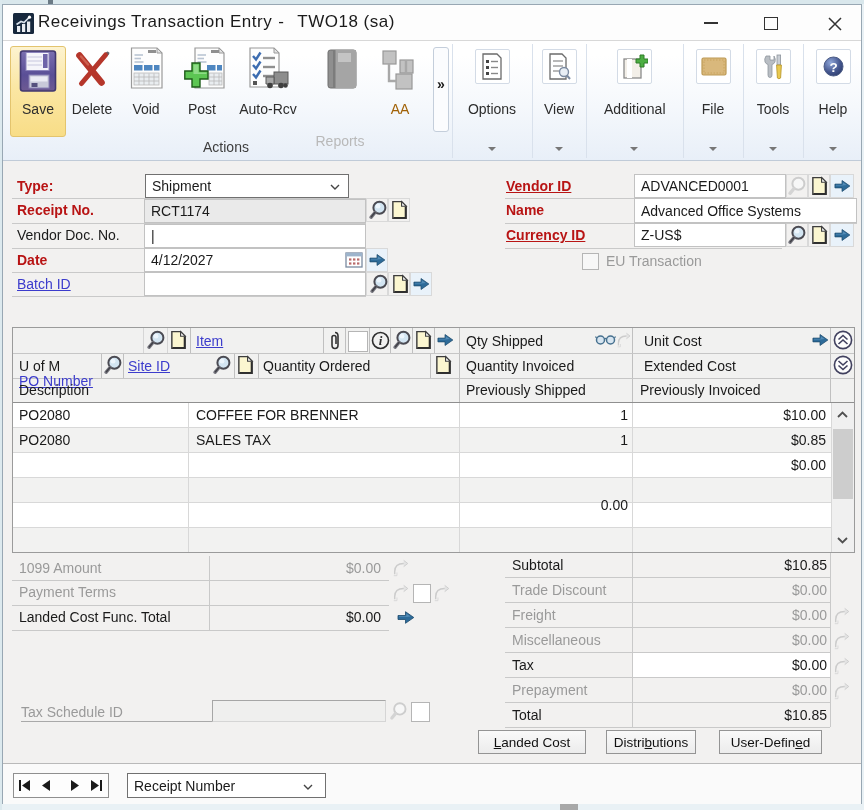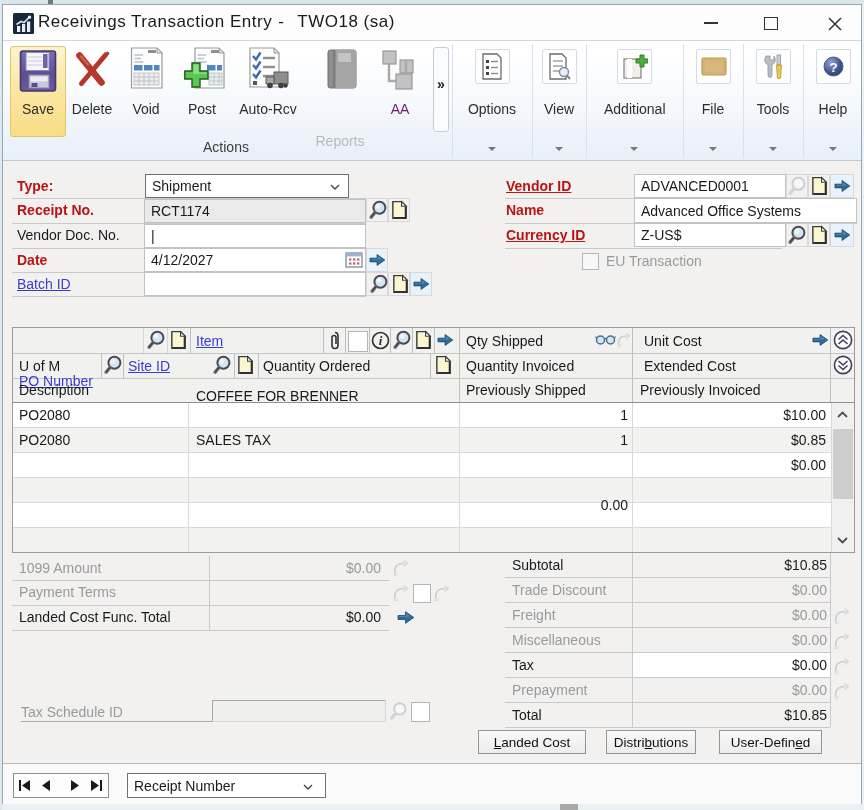--- a/index.html
+++ b/index.html
@@ -163,21 +163,21 @@
 <div class="ic" style="left:380px;top:48px;">
 <svg width="40" height="42">
 <g fill="#c2c2c2" stroke="#989898" stroke-width="1.2">
 <rect x="3" y="3" width="13" height="13"></rect>
         <rect x="20" y="12" width="13" height="13"></rect>
         <rect x="16" y="26" width="16" height="15"></rect>
       </g>
 <path d="M9 16 L9 33 L16 33 M26 25 L26 12" stroke="#a8a8a8" stroke-width="2.4" fill="none"></path>
 </svg>
   </div>
-<div class="tbl" style="left:372px;top:101px;width:56px;color:#701a75;">AA</div>
+<div class="tbl" style="left:372px;top:101px;width:56px;color:#a16207;">AA</div>
 <div class="tbl" style="left:196px;top:139px;width:60px;color:#3d3d3d;">Actions</div>
 
 <div class="a" style="left:433px;top:47px;width:16px;height:85px;border:1px solid #c4cedb;border-radius:3px;background:#fbfcfe;box-sizing:border-box;"></div>
 <div class="a" style="left:434px;top:76px;width:14px;text-align:center;font-weight:bold;font-size:14px;color:#1a1a1a;">»</div>
 
 <div class="sep" style="left:452px;"></div>
 <div class="sep" style="left:532px;"></div>
 <div class="sep" style="left:586px;"></div>
 <div class="sep" style="left:683px;"></div>
 <div class="sep" style="left:743px;"></div>
@@ -505,21 +505,21 @@
 <div class="a" style="left:13px;top:528px;width:818px;height:24px;background:#f2f2f1;"></div>
 <div class="ln" style="left:13px;top:427px;width:818px;height:1px;background:#d8d8d8;"></div>
 <div class="ln" style="left:13px;top:452px;width:818px;height:1px;background:#d8d8d8;"></div>
 <div class="ln" style="left:13px;top:477px;width:818px;height:1px;background:#d8d8d8;"></div>
 <div class="ln" style="left:13px;top:502px;width:818px;height:1px;background:#d8d8d8;"></div>
 <div class="ln" style="left:13px;top:527px;width:818px;height:1px;background:#d8d8d8;"></div>
 <div class="ln" style="left:188px;top:403px;width:1px;height:149px;background:#d8d8d8;"></div>
 <div class="ln" style="left:459px;top:403px;width:1px;height:149px;background:#d8d8d8;"></div>
 <div class="ln" style="left:632px;top:403px;width:1px;height:149px;background:#d8d8d8;"></div>
 <div class="lbl" style="left:19px;top:403px;height:24px;">PO2080</div>
-<div class="lbl" style="left:196px;top:384px;height:24px;">COFFEE FOR BRENNER</div>
+<div class="lbl" style="left:196px;top:403px;height:24px;">COFFEE FOR BRENNER</div>
 <div class="lbl" style="left:0px;top:403px;height:24px;width:628px;justify-content:flex-end;">1</div>
 <div class="lbl" style="left:0px;top:403px;height:24px;width:826px;justify-content:flex-end;">$10.00</div>
 <div class="lbl" style="left:19px;top:428px;height:24px;">PO2080</div>
 <div class="lbl" style="left:196px;top:428px;height:24px;">SALES TAX</div>
 <div class="lbl" style="left:0px;top:428px;height:24px;width:628px;justify-content:flex-end;">1</div>
 <div class="lbl" style="left:0px;top:428px;height:24px;width:826px;justify-content:flex-end;">$0.85</div>
 <div class="lbl" style="left:0px;top:453px;height:24px;width:628px;justify-content:flex-end;margin-top:40px;">0.00</div>
 <div class="lbl" style="left:0px;top:453px;height:24px;width:826px;justify-content:flex-end;">$0.00</div>
 
 <div class="a" style="left:831px;top:403px;width:23px;height:149px;background:#f0f0f0;border-left:1px solid #d8d8d8;box-sizing:border-box;"></div>

